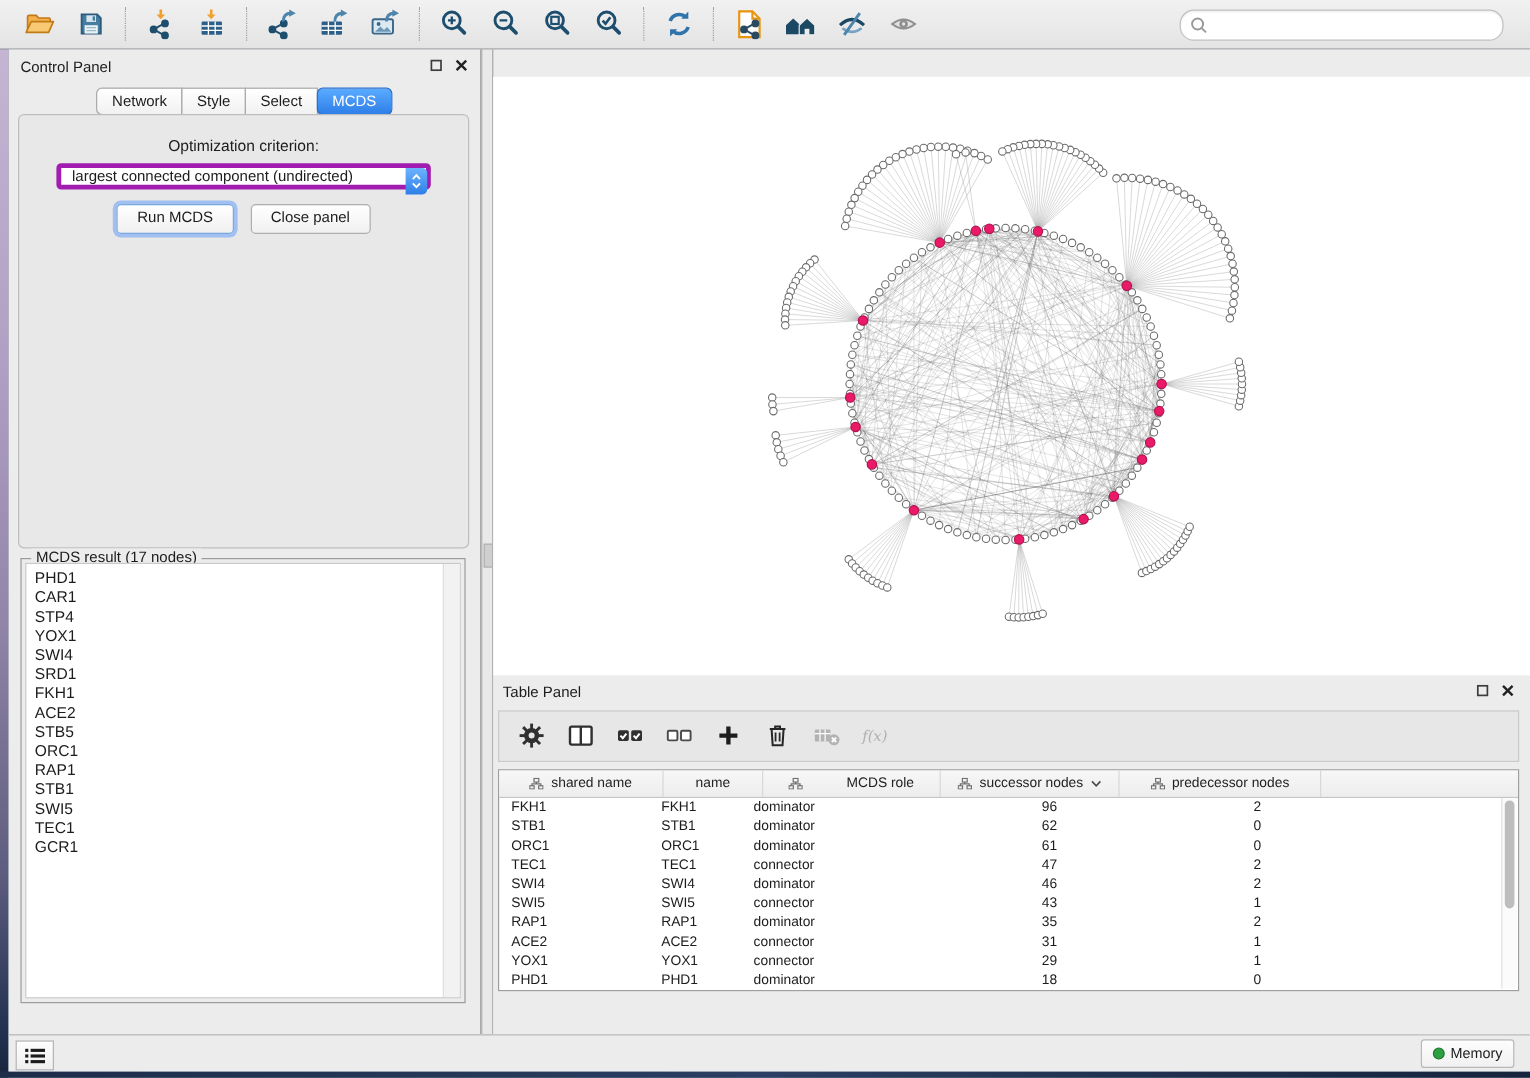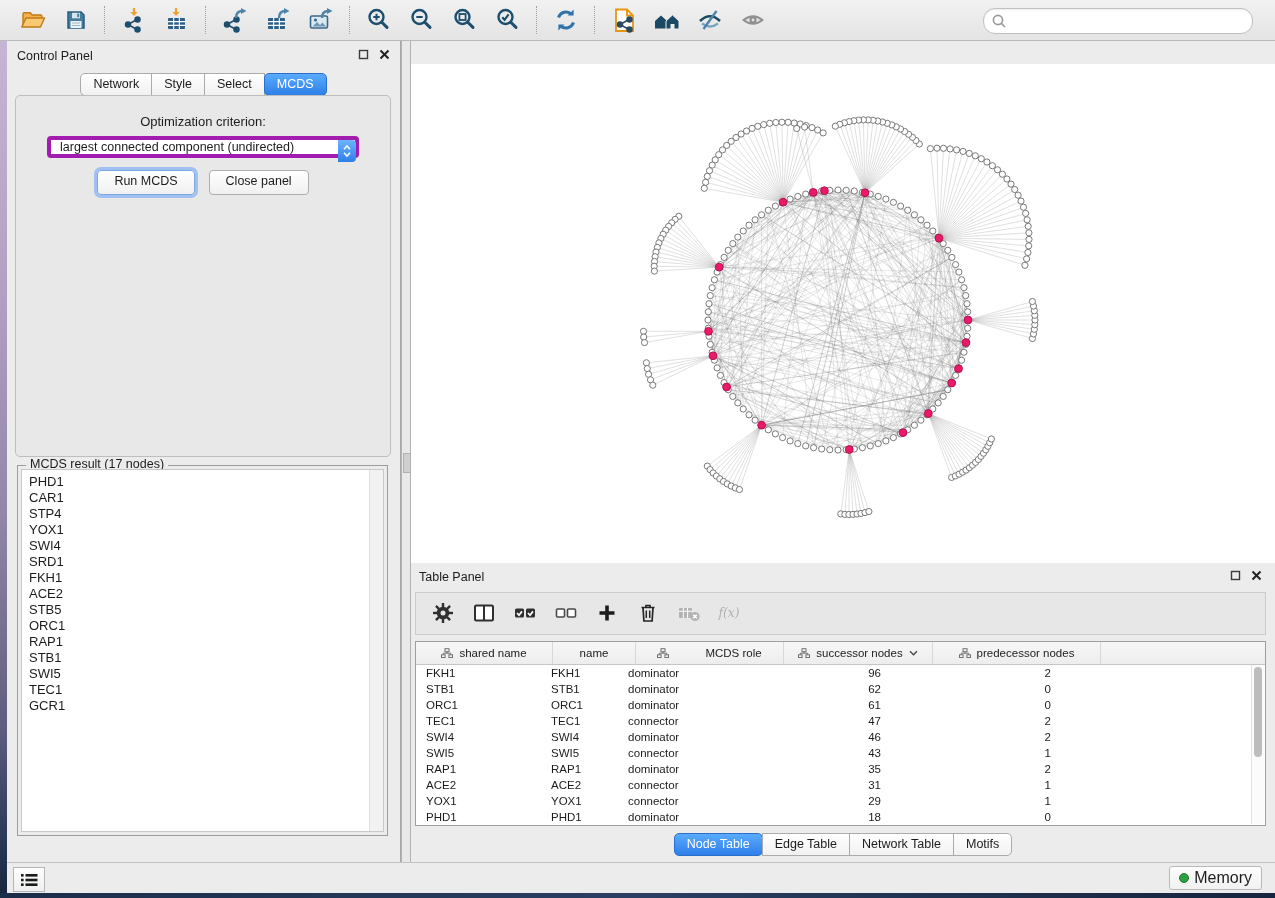--- a/index.html
+++ b/index.html
@@ -85,21 +85,21 @@
   .dt-scroll{position:absolute;top:23px;right:1px;bottom:1px;width:12px;background:#fbfbfb;border-left:1px solid #e2e2e2;}
   .dt-thumb{position:absolute;top:2px;left:2px;width:8px;height:90px;background:#bdbdbd;border-radius:4px;}
   .tp-tabs{position:absolute;left:0;top:270px;width:100%;display:flex;justify-content:center;}
   
   .status-bar{position:absolute;left:7px;top:862px;width:1268px;height:31px;background:#ececec;border-top:1px solid #c2c2c2;box-sizing:border-box;}
   .list-btn{position:absolute;left:6px;top:4px;width:30px;height:23px;background:linear-gradient(#fdfdfd,#f0f0f0);
     border:1px solid #b5b5b5;display:flex;align-items:center;justify-content:center;}
   .memory-btn{position:absolute;right:13px;top:3px;height:24px;background:linear-gradient(#fdfdfd,#f1f1f1);
     border:1px solid #b9b9b9;border-radius:3px;display:flex;align-items:center;gap:5px;padding:0 9px;box-sizing:border-box;}
   .memory-dot{width:10px;height:10px;border-radius:50%;border:1px solid #1f7a2a;box-sizing:border-box;}
-  .memory-label{font-size:16px;}
+  .memory-label{font-size:12px;}
 </style>
 </head>
 <body>
 
 <div class="wallpaper-left"></div>
 <div class="wallpaper-bottom"></div>
 
 <div class="toolbar">
   <div id="tb-groups" style="display:flex;align-items:center;">
       <div class="tb-group">
@@ -1335,26 +1335,20 @@
             <div class="dt-cell" style="width: 75px; text-align: left; padding-left: 8px;">PHD1</div>
             <div class="dt-cell" style="width: 138px; text-align: left; padding-left: 10px;">dominator</div>
             <div class="dt-cell" style="width: 137px; text-align: right; padding-right: 12px;">18</div>
             <div class="dt-cell" style="width: 163px; text-align: right; padding-right: 5px;">0</div>
           </div>
         </div>
       <div class="dt-scroll">
           <div class="dt-thumb"></div>
         </div>
     </div>
-    <div class="tp-tabs" id="tp-tabs">
-        <div class="tab-seg active">Node Table</div>
-        <div class="tab-seg">Edge Table</div>
-        <div class="tab-seg">Network Table</div>
-        <div class="tab-seg">Motifs</div>
-      </div>
   </div>
 </div>
 
 <div class="status-bar">
   <div class="list-btn">
     <svg width="22" height="18" viewBox="0 0 22 18">
         <g fill="#1c1c1c">
           <rect x="3" y="3" width="2.6" height="2.6"></rect>
           <rect x="7.5" y="3" width="12" height="2.6"></rect>
           <rect x="3" y="7.7" width="2.6" height="2.6"></rect>

